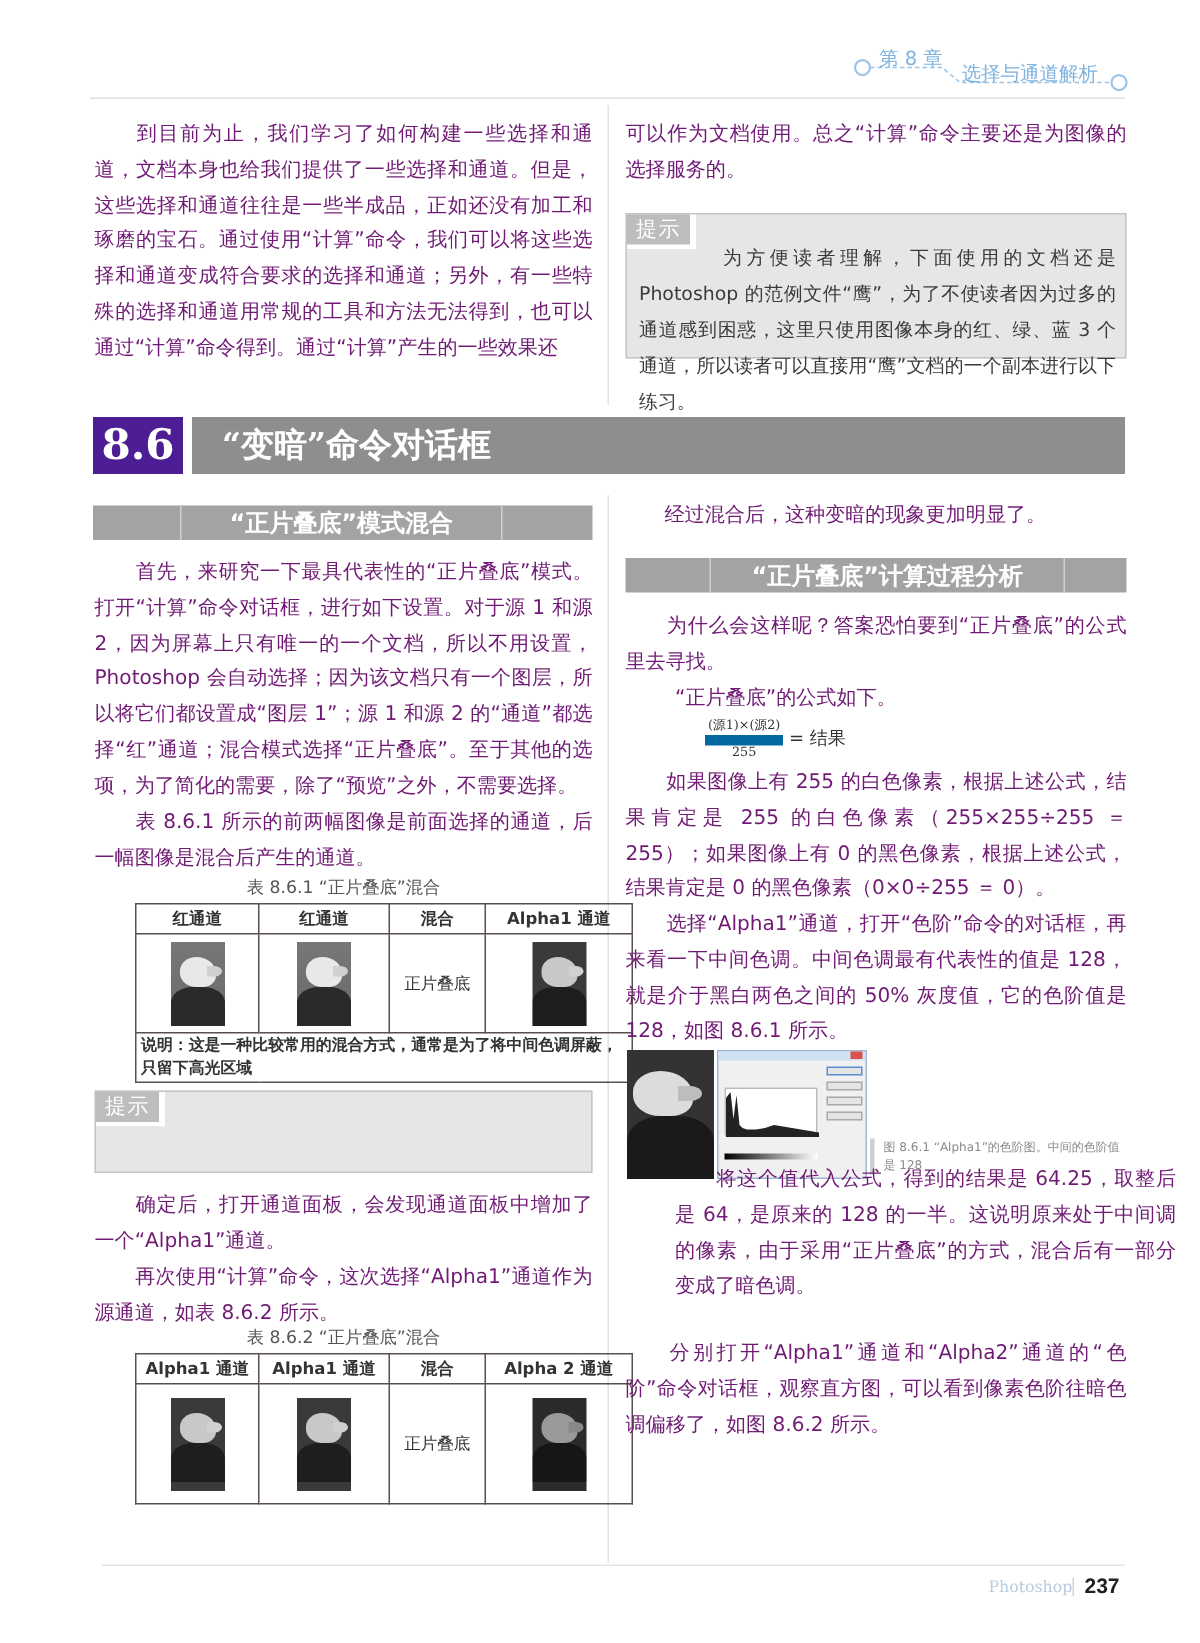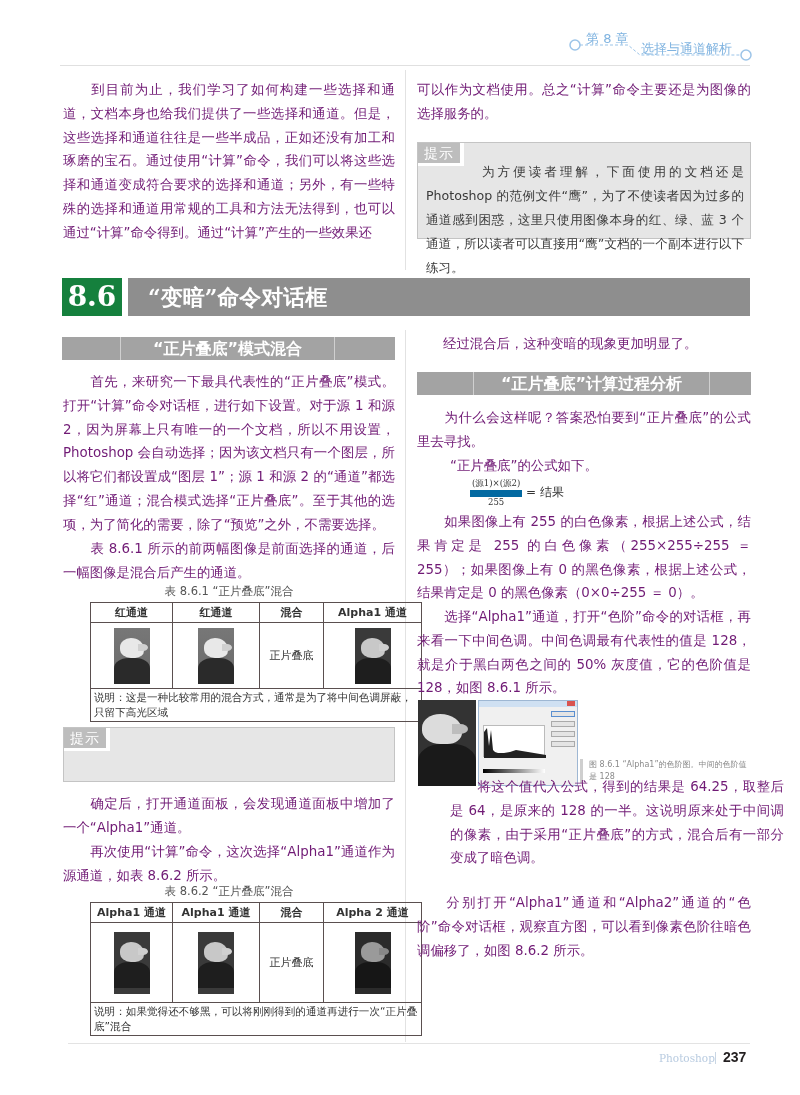--- a/index.html
+++ b/index.html
@@ -16,35 +16,35 @@
   .col-divider-bot { position: absolute; left: 405px; top: 330px; width: 1px; height: 712px; background: #e2e2e2; }
 
   .p { position: absolute; font-size: 13.4px; line-height: 23.8px; color: #701a75; text-align: justify; }
   .p .ind { display: inline-block; width: 27px; }
 
   .tip { position: absolute; background: #e6e6e6; border: 1px solid #c4c4c4; }
   .tip-tag { position: absolute; left: 0; top: 0; background: #bdbdbd; color: #ffffff; font-size: 14px; padding: 1px 6px; line-height: 18px; letter-spacing: 1px; border-right: 4px solid #ffffff; border-bottom: 3px solid #ffffff; }
   .tip-text { position: absolute; font-size: 12.6px; line-height: 24px; color: #3a3a3a; text-align: justify; }
 
   .sec-band { position: absolute; left: 62px; top: 278px; width: 688px; height: 38px; }
-  .sec-num { position: absolute; left: 0; top: 0; width: 60px; height: 38px; background: #15803d; color: #fff; font-family: "DejaVu Serif", serif; font-weight: bold; font-size: 28px; line-height: 38px; text-align: center; }
+  .sec-num { position: absolute; left: 0; top: 0; width: 60px; height: 38px; background: #4c1d95; color: #fff; font-family: "DejaVu Serif", serif; font-weight: bold; font-size: 28px; line-height: 38px; text-align: center; }
   .sec-title { position: absolute; left: 66px; top: 0; width: 622px; height: 38px; background: #8e8e8e; color: #fff; font-family: "DejaVu Serif", serif; font-weight: bold; font-size: 22px; line-height: 38px; padding-left: 20px; }
 
   .sub-band { position: absolute; height: 23px; background: #a3a3a3; color: #fff; font-weight: bold; font-size: 16px; line-height: 23px; }
   .sub-band .seg-l { position: absolute; left: 0; top: 0; height: 23px; border-right: 1px solid #d0d0d0; }
   .sub-band .seg-r { position: absolute; top: 0; height: 23px; border-left: 1px solid #d0d0d0; }
   .sub-band .lbl { position: absolute; top: 0; text-align: center; }
 
   .caption { position: absolute; font-size: 11.5px; color: #555; text-align: center; }
 
   table.tbl { position: absolute; border-collapse: collapse; border: 1.5px solid #5a4f4f; font-size: 11px; color: #333; margin-left: 27px; }
   table.tbl td, table.tbl th { border: 1px solid #5a4f4f; text-align: center; }
   table.tbl th { font-weight: bold; height: 20px; font-size: 11px; }
   table.tbl td.img-cell { height: 66px; }
-  table.tbl td.note { text-align: left; font-size: 10.6px; line-height: 15px; padding: 1px 3px; height: 32px; vertical-align: top; }
+  table.tbl td.note { text-align: left; font-size: 10.6px; line-height: 15px; padding: 1px 3px; height: 32px; vertical-align: top; font-weight: bold; }
   .thumb { display: inline-block; width: 36px; height: 56px; background: linear-gradient(180deg, #777 0%, #6a6a6a 100%); position: relative; overflow: hidden; vertical-align: middle; }
   .thumb .head { position: absolute; left: 6px; top: 10px; width: 24px; height: 20px; background: #e8e8e8; border-radius: 50% 60% 40% 50%; }
   .thumb .beak { position: absolute; left: 24px; top: 16px; width: 10px; height: 7px; background: #d0d0d0; border-radius: 0 60% 60% 0; }
   .thumb .body { position: absolute; left: 0; top: 30px; width: 36px; height: 26px; background: #2a2a2a; border-radius: 40% 40% 0 0; }
   .thumb.dark { background: #2b2b2b; }
   .thumb.dark .head { background: #9a9a9a; }
   .thumb.dark .beak { background: #888; }
   .thumb.dark .body { background: #161616; }
   .thumb.mid { background: #3a3a3a; }
   .thumb.mid .head { background: #c8c8c8; }
@@ -148,23 +148,20 @@
     <th style="width:82px;">Alpha1 通道</th>
     <th style="width:87px;">Alpha1 通道</th>
     <th style="width:64px;">混合</th>
     <th>Alpha 2 通道</th>
   </tr>
   <tr>
     <td class="img-cell" style="height:80px;"><span class="thumb mid" style="height:62px;"><span class="head"></span><span class="beak"></span><span class="body"></span></span></td>
     <td class="img-cell" style="height:80px;"><span class="thumb mid" style="height:62px;"><span class="head"></span><span class="beak"></span><span class="body"></span></span></td>
     <td class="img-cell" style="height:80px;">正片叠底</td>
     <td class="img-cell" style="height:80px;"><span class="thumb dark" style="height:62px;"><span class="head"></span><span class="beak"></span><span class="body"></span></span></td>
-  </tr>
-  <tr>
-    <td class="note" colspan="4">说明：如果觉得还不够黑，可以将刚刚得到的通道再进行一次“正片叠底”混合</td>
   </tr>
 </tbody>
   </table>
 
 <div class="p" style="left:443px; top:332px; width:310px;">经过混合后，这种变暗的现象更加明显了。</div>
 
 <div class="sub-band" style="left:417px; top:372px; width:334px;">
   <div class="seg-l" style="width:57px;"></div>
   <div class="seg-r" style="left:292px; width:42px;"></div>
   <div class="lbl" style="left:57px; width:235px;">“正片叠底”计算过程分析</div>

